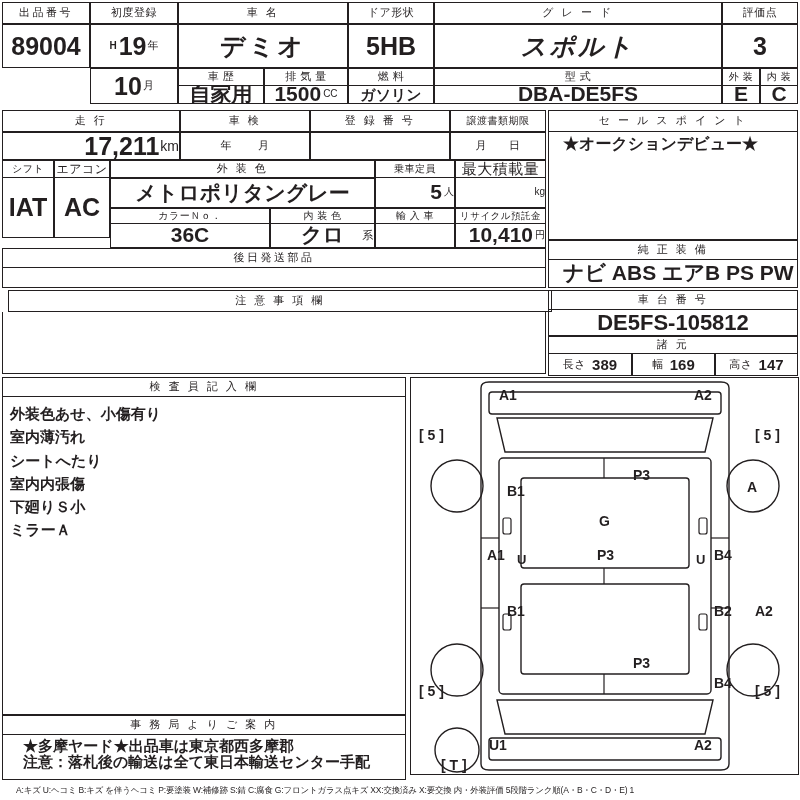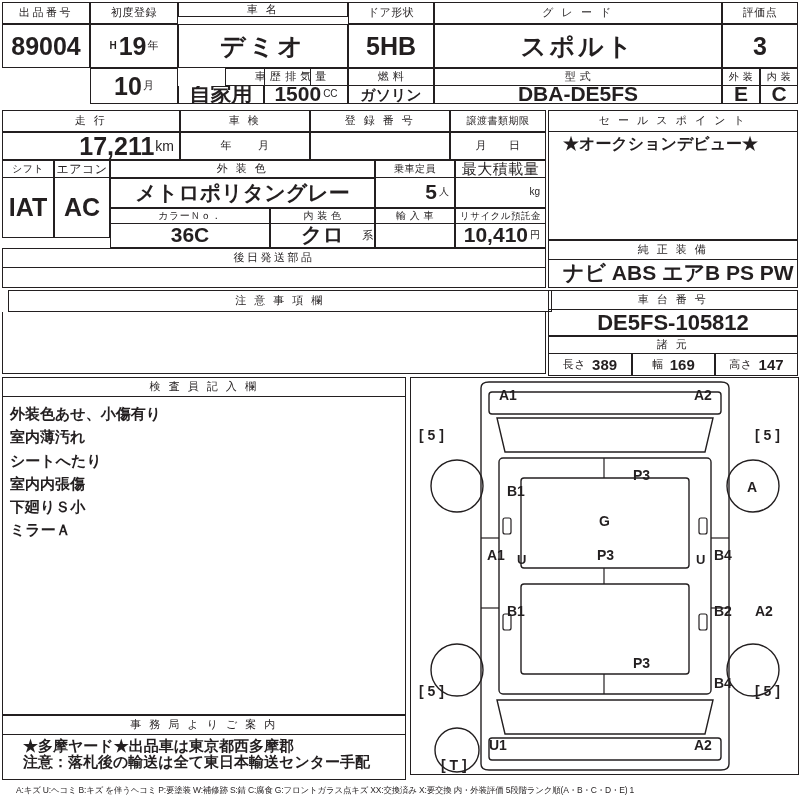--- a/index.html
+++ b/index.html
@@ -26,21 +26,21 @@
     overflow: hidden;
     background: transparent;
   }
   .nb { border: none; }
   .lbl { font-size: 11px; letter-spacing: 0.5px; }
   .lbl-sp { font-size: 11px; letter-spacing: 2.5px; }
   .val-lg { font-size: 21px; font-weight: bold; }
   .val-xl { font-size: 25px; font-weight: bold; }
   .val-md { font-size: 15px; font-weight: bold; }
   .left { justify-content: flex-start; padding-left: 14px; text-align: left; }
-  .right { justify-content: flex-end; padding-right: 5px; }
+  .right { justify-content: flex-end; }
   .u { font-size: 10px; font-weight: normal; margin-left: 2px; }
   .u2 { font-size: 11px; font-weight: normal; margin-left: 1px; }
   .sup { font-size: 10px; font-weight: bold; vertical-align: top; }
   .notes { font-size: 15px; font-weight: bold; line-height: 1.55; }
   .notes div { white-space: nowrap; }
   .footline { font-size: 15px; font-weight: bold; }
   .legend { font-size: 8.5px; letter-spacing: -0.2px; white-space: nowrap; }
   
   #diagram { position: absolute; left: 410px; top: 377px; width: 389px; height: 398px; border: 1px solid #231f20; }
   #diagram svg { display: block; }
@@ -62,54 +62,54 @@
 
   <div class="bx" style="left:90px; top:2px; width:88px; height:22px;">
     <span class="lbl">初度登録</span>
   </div>
   <div class="bx" style="left:90px; top:24px; width:88px; height:44px;">
     <span class="sup" style="margin-right:2px;">H</span>
     <span class="val-xl">19</span>
     <span class="u2">年</span>
   </div>
 
-  <div class="bx" style="left:178px; top:2px; width:170px; height:15px;">
+  <div class="bx" style="left:178px; top:2px; width:170px; height:22px;">
     <span class="lbl-sp">車 名</span>
   </div>
   <div class="bx" style="left:178px; top:24px; width:170px; height:44px;">
     <span class="val-xl" style="letter-spacing:3px;">デミオ</span>
   </div>
 
   <div class="bx" style="left:348px; top:2px; width:86px; height:22px;">
     <span class="lbl">ドア形状</span>
   </div>
   <div class="bx" style="left:348px; top:24px; width:86px; height:44px;">
     <span class="val-xl">5HB</span>
   </div>
 
   <div class="bx" style="left:434px; top:2px; width:288px; height:22px;">
     <span class="lbl-sp">グ レ ー ド</span>
   </div>
   <div class="bx" style="left:434px; top:24px; width:288px; height:44px;">
-    <span class="val-xl" style="letter-spacing:3px;">スポルト</span>
+    <span class="val-xl" style="letter-spacing:3px;font-style:italic;">スポルト</span>
   </div>
 
   <div class="bx" style="left:722px; top:2px; width:76px; height:22px;">
     <span class="lbl">評価点</span>
   </div>
   <div class="bx" style="left:722px; top:24px; width:76px; height:44px;">
     <span class="val-xl">3</span>
   </div>
 
   <div class="bx" style="left:90px; top:68px; width:88px; height:36px;">
     <span class="val-xl">10</span>
     <span class="u2">月</span>
   </div>
 
-  <div class="bx" style="left:178px; top:68px; width:86px; height:18px;margin-left:47px;">
+  <div class="bx" style="left:178px; top:68px; width:86px; height:18px;">
     <span class="lbl">車 歴</span>
   </div>
   <div class="bx" style="left:178px; top:86px; width:86px; height:18px; border-top:none;">
     <span class="val-lg">自家用</span>
   </div>
 
   <div class="bx" style="left:264px; top:68px; width:84px; height:18px;">
     <span class="lbl">排 気 量</span>
   </div>
   <div class="bx" style="left:264px; top:86px; width:84px; height:18px; border-top:none;">

